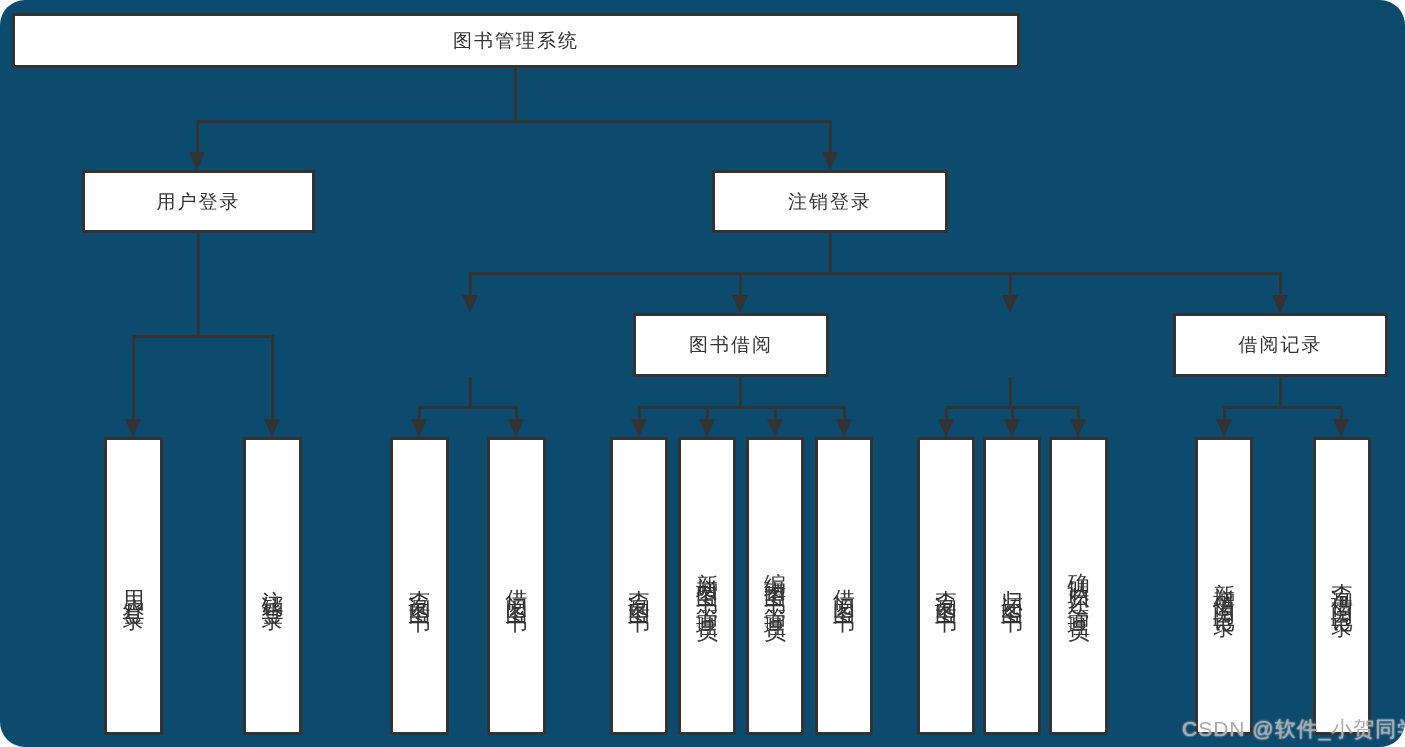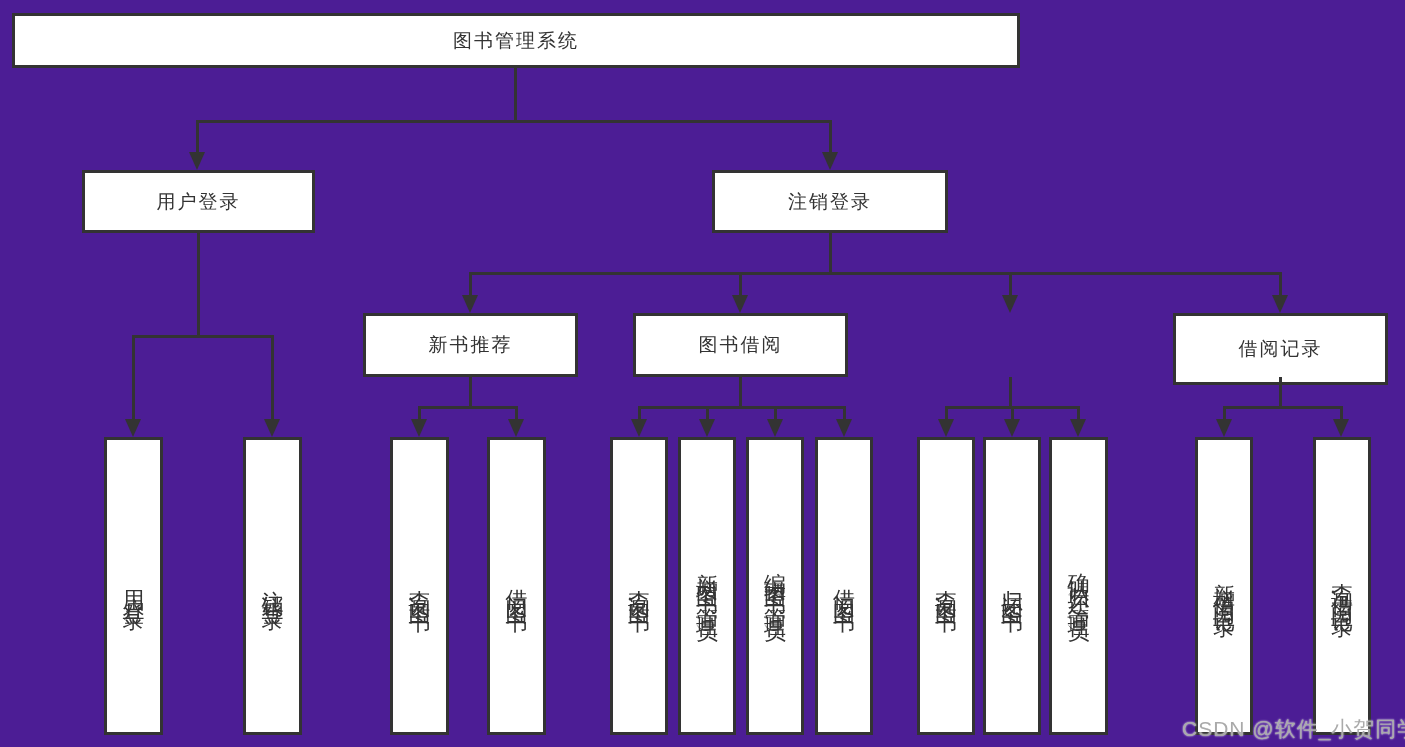--- a/index.html
+++ b/index.html
@@ -1,21 +1,22 @@
 <!DOCTYPE html>
 <html><head>
 <meta charset="utf-8">
 <style>
   html,body{margin:0;padding:0;background:#fff;}
   #canvas{
     position:relative;
     width:1405px;height:747px;
-    background:#4c1d95;
+    background:#0c4a6e;
     font-family:"Liberation Sans","DejaVu Sans",sans-serif;
     overflow:hidden;
+    border-radius:25px;
   }
   .box{
     position:absolute;
     background:#fff;
     border:3px solid #333333;
     box-sizing:border-box;
     display:flex;align-items:center;justify-content:center;
     font-size:19px;color:#333333;letter-spacing:2px;
   }
   .vbox{
@@ -92,27 +93,24 @@
   <div class="hl" style="left:469px;top:272px;width:813px;"></div>
   <div class="vl" style="left:469px;top:272px;height:24px;"></div>
   <div class="ah" style="left:462px;top:295px;"></div>
   <div class="vl" style="left:739px;top:272px;height:24px;"></div>
   <div class="ah" style="left:732px;top:295px;"></div>
   <div class="vl" style="left:1009px;top:272px;height:24px;"></div>
   <div class="ah" style="left:1002px;top:295px;"></div>
   <div class="vl" style="left:1279px;top:272px;height:24px;"></div>
   <div class="ah" style="left:1272px;top:295px;"></div>
 
-  <div class="box" style="left:363px;top:313px;width:215px;height:64px;">
-    <span>新书推荐</span>
-  </div>
-  <div class="box" style="left:633px;top:313px;width:215px;height:64px;align-items:center;">
+  <div class="box" style="left:633px;top:313px;width:196px;height:64px;align-items:center;">
     <span>图书借阅</span>
   </div>
-  <div class="box" style="left:1173px;top:313px;width:215px;height:72px;">
+  <div class="box" style="left:1173px;top:313px;width:215px;height:64px;">
     <span>借阅记录</span>
   </div>
 
   <div class="vl" style="left:469px;top:377px;height:31px;"></div>
   <div class="hl" style="left:418px;top:406px;width:100px;"></div>
   <div class="vl" style="left:418px;top:406px;height:16px;"></div>
   <div class="ah" style="left:411px;top:419px;"></div>
   <div class="vl" style="left:515px;top:406px;height:16px;"></div>
   <div class="ah" style="left:508px;top:419px;"></div>
   <div class="vbox" style="left:390px;top:437px;width:59px;height:298px;">

